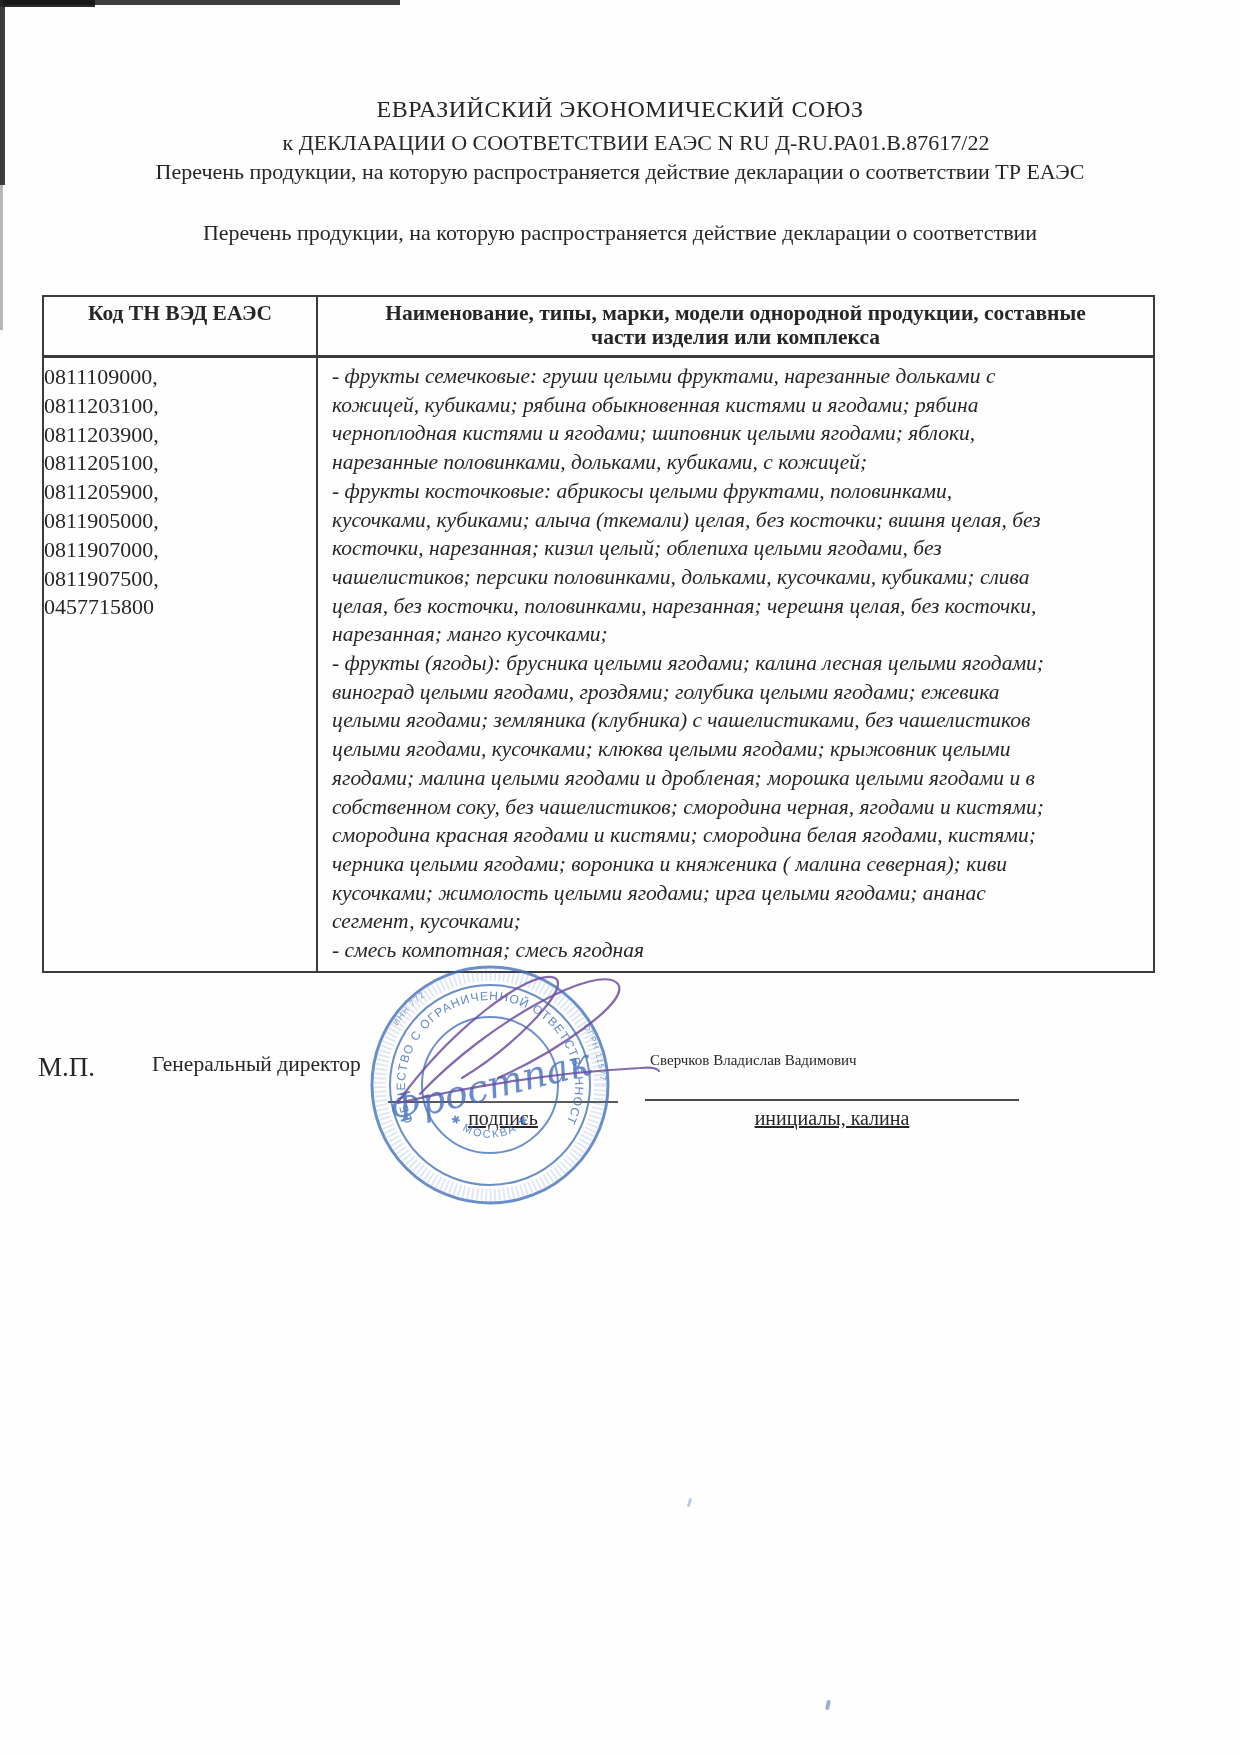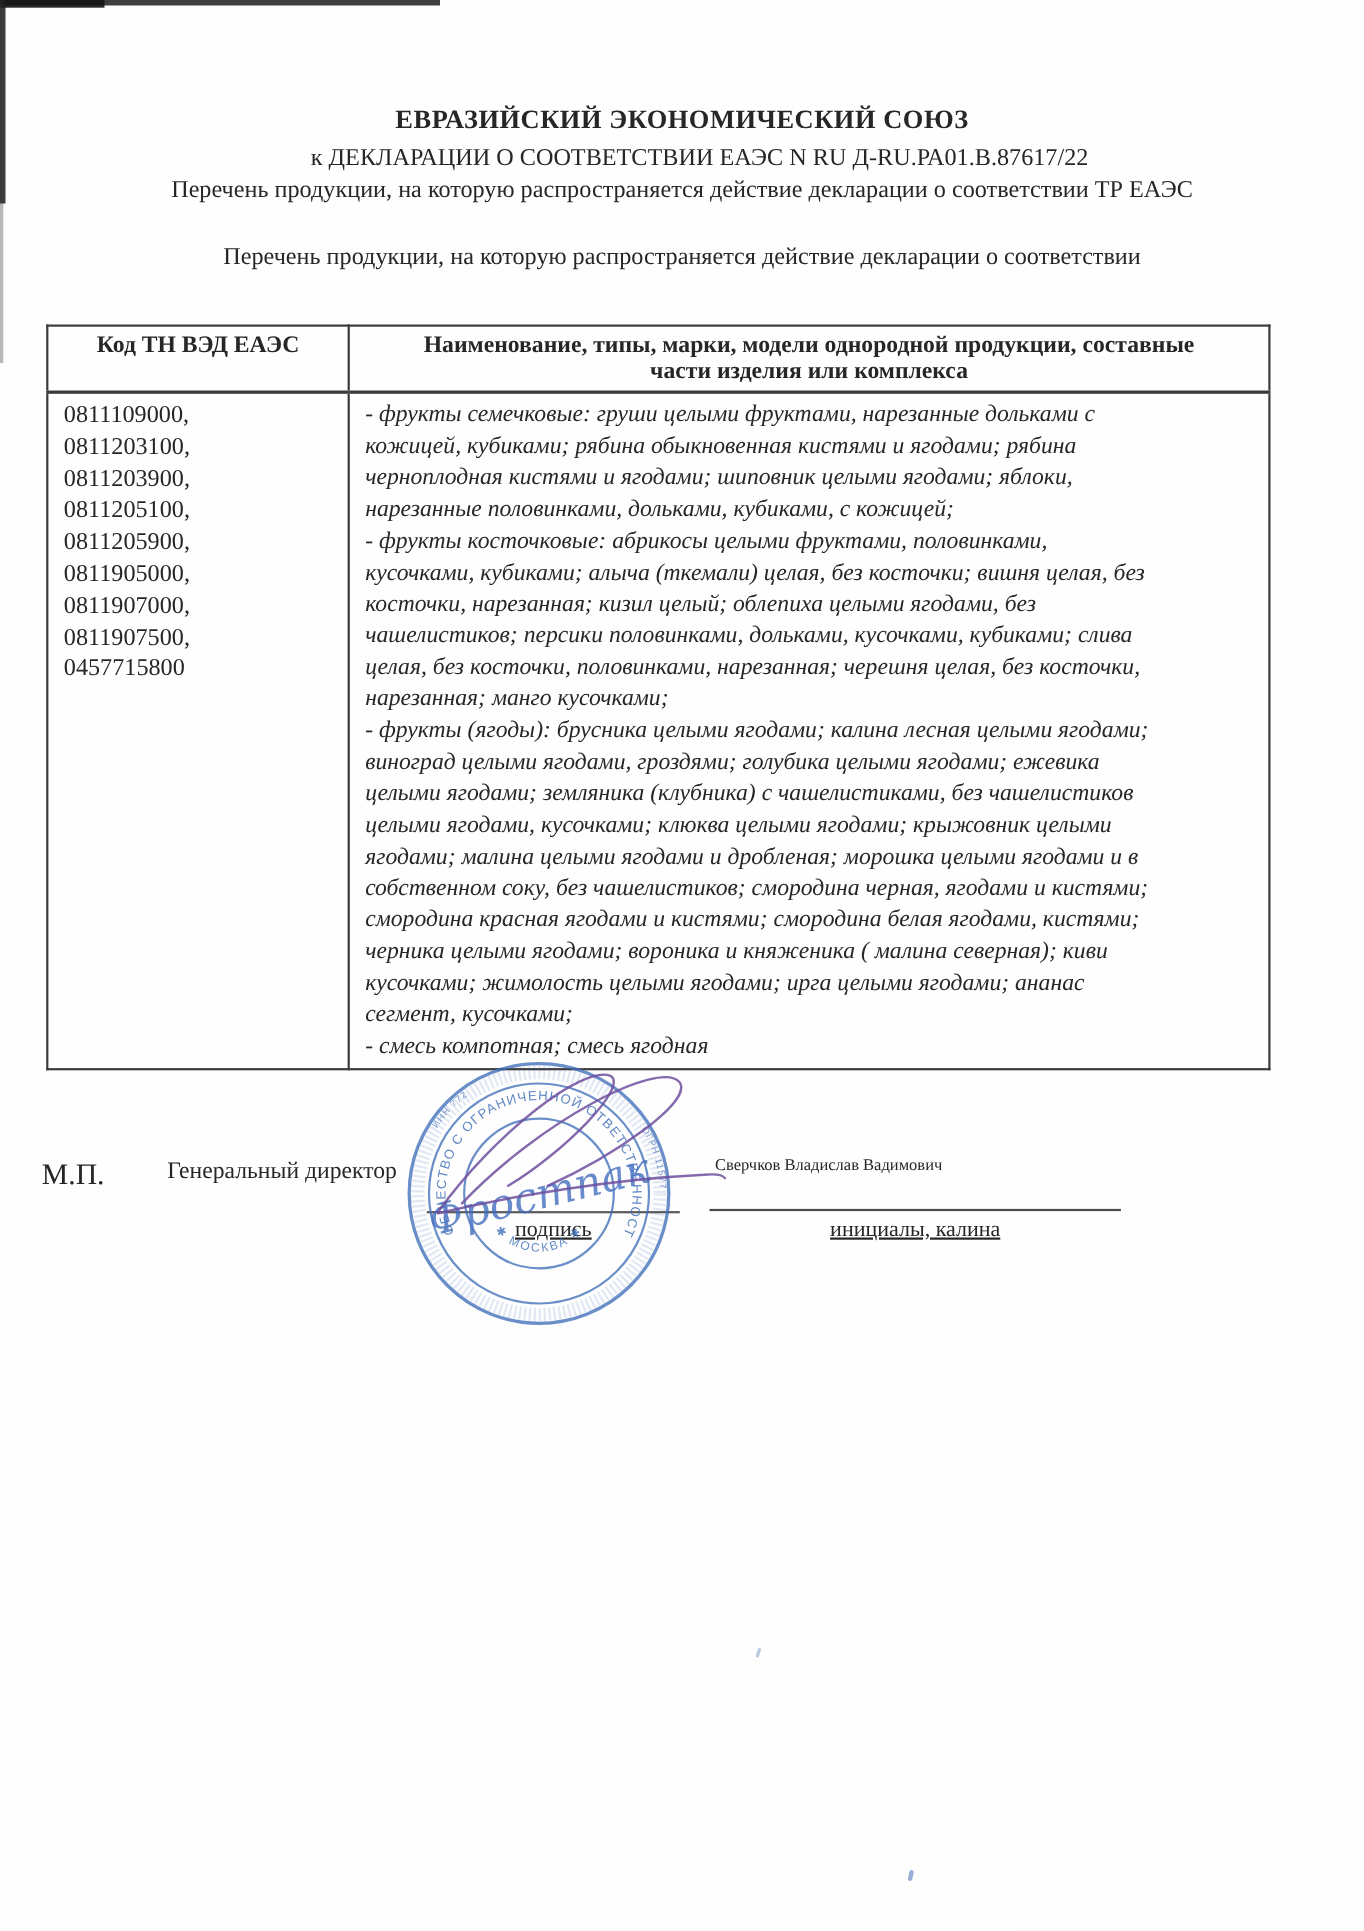--- a/index.html
+++ b/index.html
@@ -15,21 +15,21 @@
   .art-top{position:absolute;top:0;left:0;width:400px;height:5px;background:#1c1c1c;opacity:.85;}
   .art-top2{position:absolute;top:0;left:0;width:95px;height:7px;background:#141414;opacity:.9;}
   .art-left{position:absolute;top:0;left:0;width:5px;height:185px;background:#1c1c1c;opacity:.85;}
   .art-left2{position:absolute;top:0;left:0;width:3px;height:330px;background:#333;opacity:.35;}
   .speck{position:absolute;border-radius:2px;}
   .speck.s1{left:688px;top:1498px;width:3px;height:9px;background:#9fb4d6;transform:rotate(18deg);opacity:.7;}
   .speck.s2{left:826px;top:1700px;width:4px;height:10px;background:#7d9bd0;transform:rotate(12deg);opacity:.8;}
 
   
   .doc-header{position:absolute;left:0;top:96px;width:1240px;text-align:center;}
-  .h-line1{font-size:24px;font-weight:bold;letter-spacing:.5px;margin-bottom:7px;}
+  .h-line1{font-size:24px;font-weight:normal;letter-spacing:.5px;margin-bottom:7px;}
   .h-line2{font-size:21px;margin-bottom:4px;}
   .h-line3{font-size:22px;margin-bottom:3px;margin-left:32px;}
   .h-line4{font-size:22px;}
   .h-subtitle{position:absolute;left:0;top:220px;width:1240px;text-align:center;font-size:22px;}
 
   
   table.products{
     position:absolute;left:42px;top:295px;
     width:1113px;border-collapse:collapse;
     table-layout:fixed;
@@ -40,21 +40,21 @@
     vertical-align:top;
     font-size:21.5px;
   }
   table.products th{
     font-weight:bold;text-align:center;
     padding:4px 6px 6px 6px;
     border-bottom-width:3px;
     height:47px;
   }
   th.th1{font-size:23px;padding-top:9px;}
-  td.codes-cell{padding:5px 0 0 14px;}
+  td.codes-cell{padding:5px 0 0 0;}
   td.desc-cell{padding:4px 12px 6px 14px;font-style:italic;}
   .code-line{font-size:22px;line-height:28.8px;white-space:nowrap;}
   .desc-text{white-space:pre-line;line-height:28.7px;font-size:21.5px;}
   .th2-text{white-space:pre-line;line-height:24px;}
 
   
   .f-mp{position:absolute;left:38px;top:1052px;font-size:27px;}
   .f-director{position:absolute;left:152px;top:1052px;font-size:21.5px;}
   .f-name{position:absolute;left:650px;top:1052px;font-size:15px;}
   .sig-line{position:absolute;height:0;border-top:2px solid #4a4a4a;}

